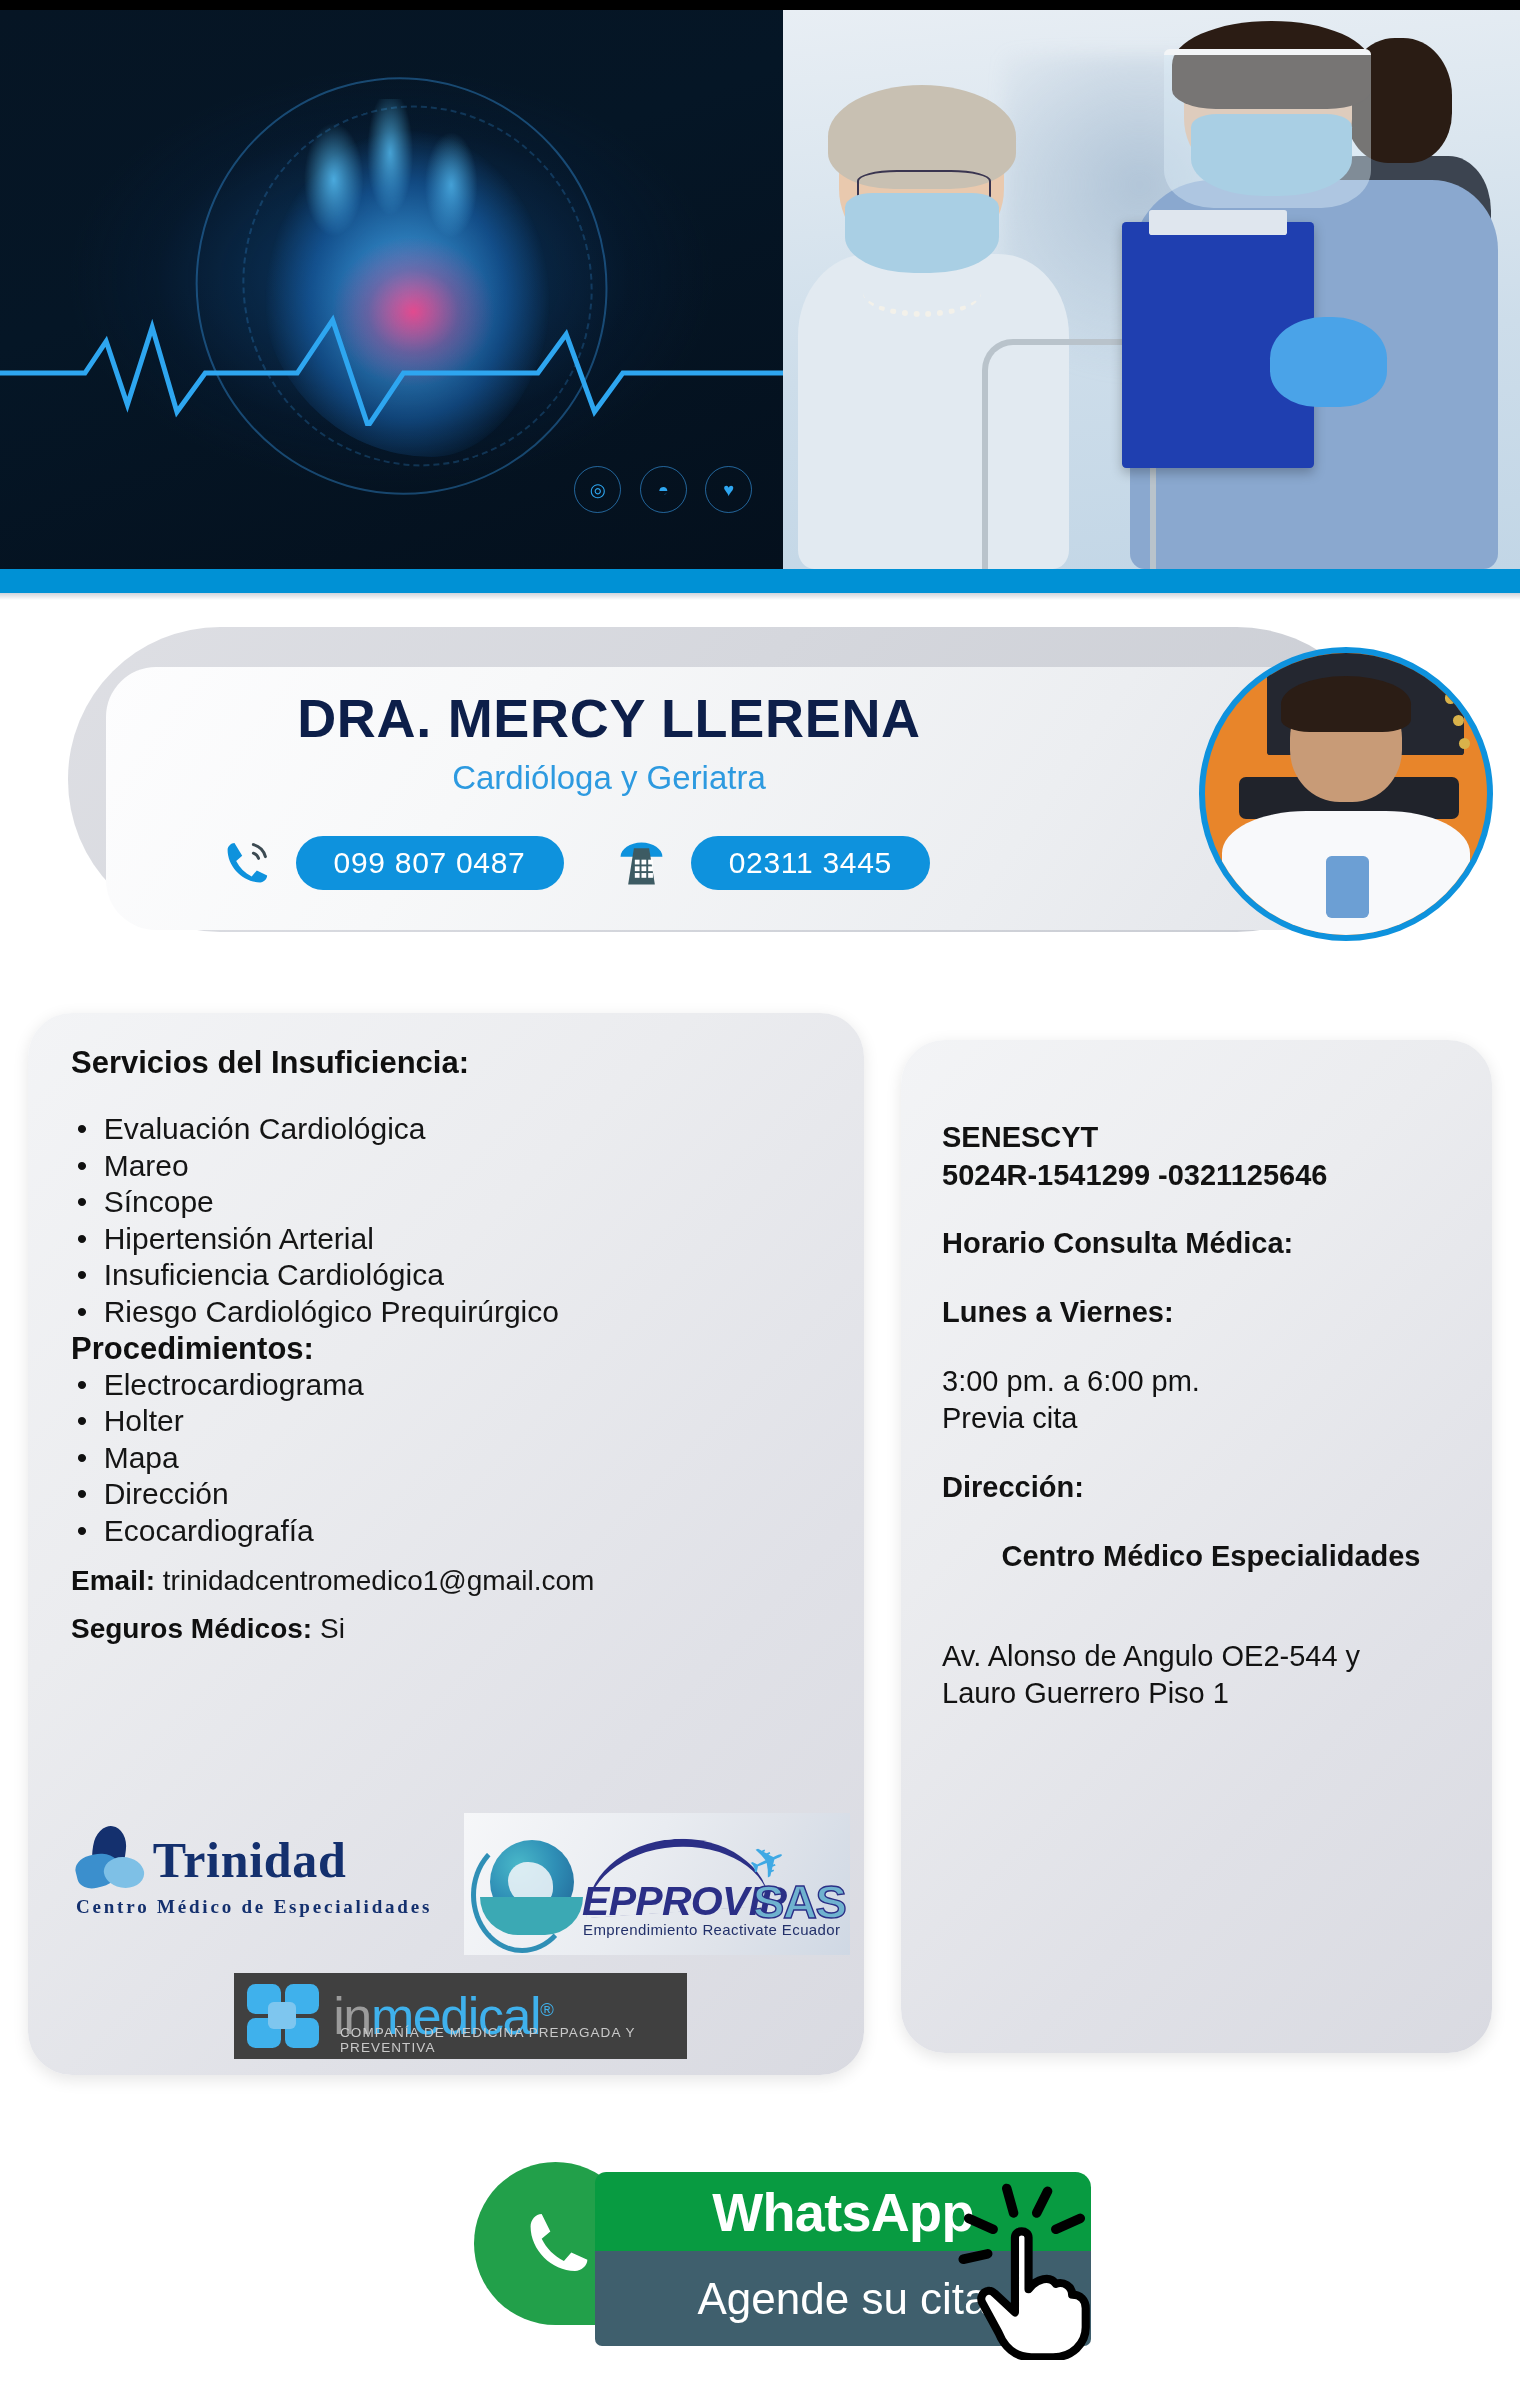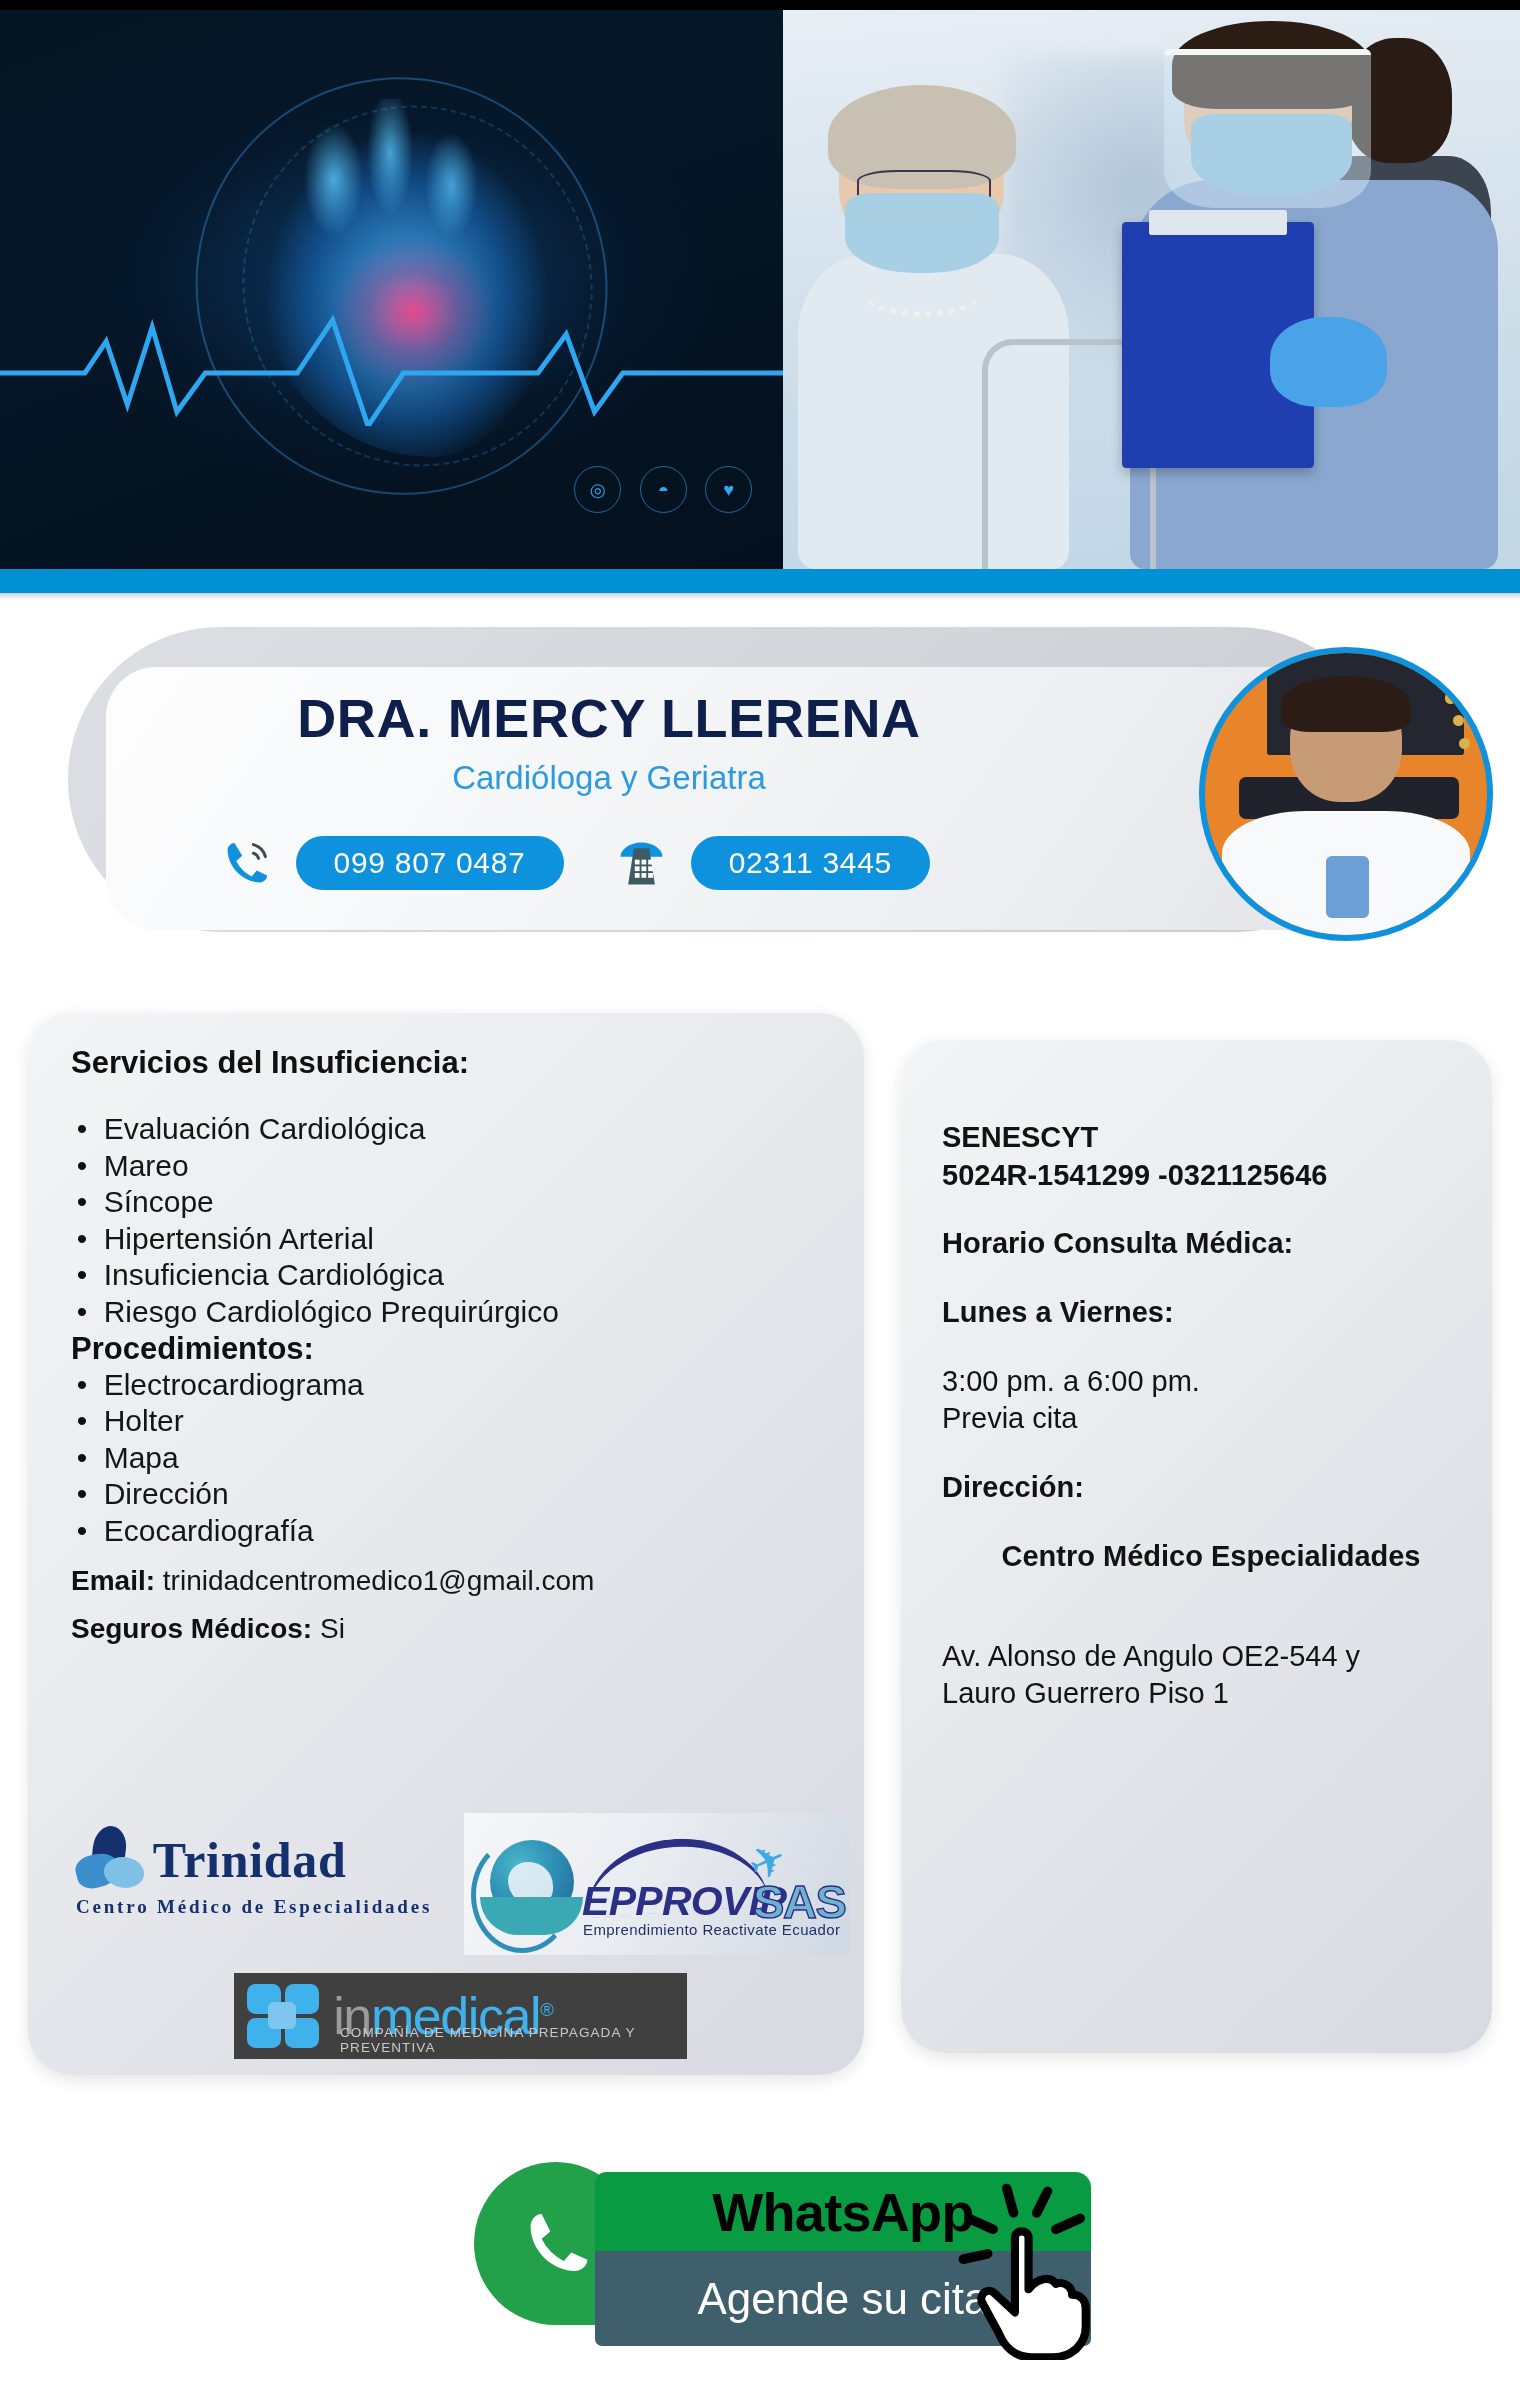--- a/index.html
+++ b/index.html
@@ -184,21 +184,21 @@
   .im-tag{position:absolute;left:106px;bottom:4.2px;color:#c9c9c9;font-size:13.5px;letter-spacing:1.1px;}
 
   
   .wa-wrap{position:absolute;left:453px;top:2132px;width:708px;height:234px;}
   .wa-bubble{position:absolute;left:21px;top:30px;width:163px;height:163px;background:#22a04a;border-radius:50% 50% 8% 50%;}
   .wa-phone{position:absolute;left:64px;top:71px;width:79px;height:79px;color:#ffffff;font-size:78px;line-height:1;}
   .wa-top{position:absolute;left:142px;top:40px;width:496px;height:79px;background:#089b41;border-radius:11.3px 15.6px 0 0;
     display:flex;align-items:center;justify-content:center;}
   .wa-bot{position:absolute;left:142px;top:119px;width:496px;height:95px;background:#3f5f6d;border-radius:0 0 7px 7px;
     display:flex;align-items:center;justify-content:center;}
-  .wa-top-label{color:#000000;font-size:54px;font-weight:700;letter-spacing:-0.7px;}
+  .wa-top-label{color:#ffffff;font-size:54px;font-weight:700;letter-spacing:-0.7px;}
   .wa-bot-label{color:#ffffff;font-size:44px;font-weight:400;}
   .wa-cursor{position:absolute;left:496px;top:51px;width:170px;height:177px;}
 </style>
 </head>
 <body>
 
 <div class="top-sliver"></div>
 
 <div class="header-band">
 

